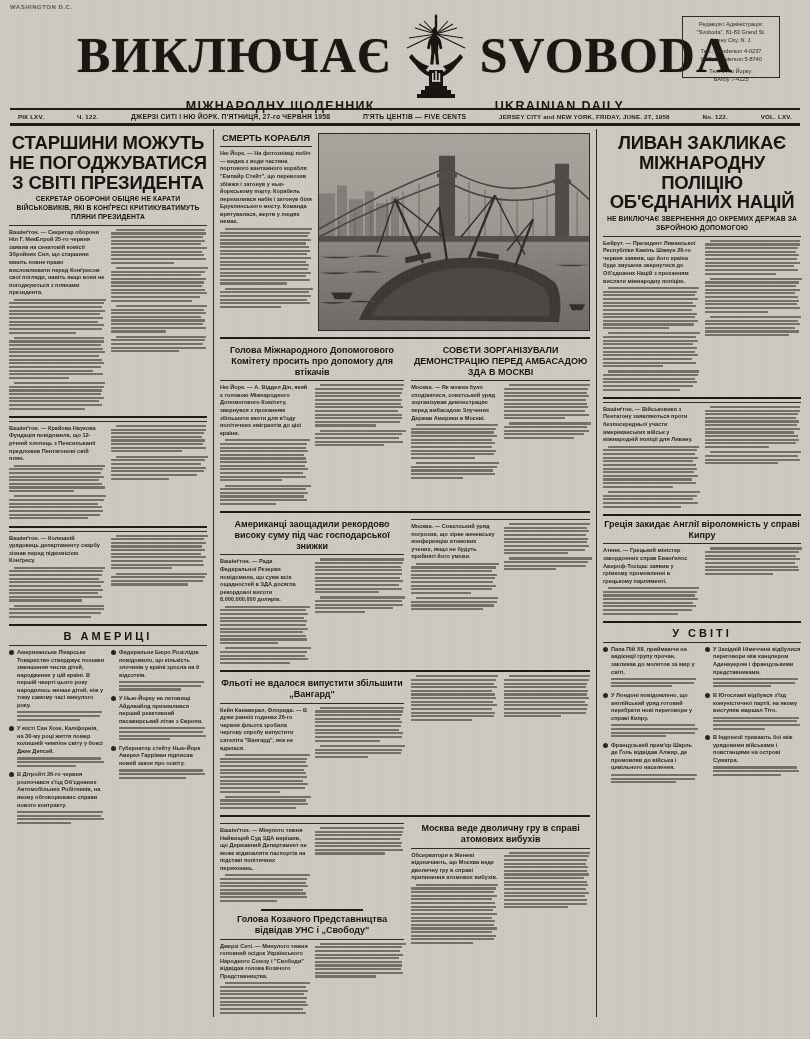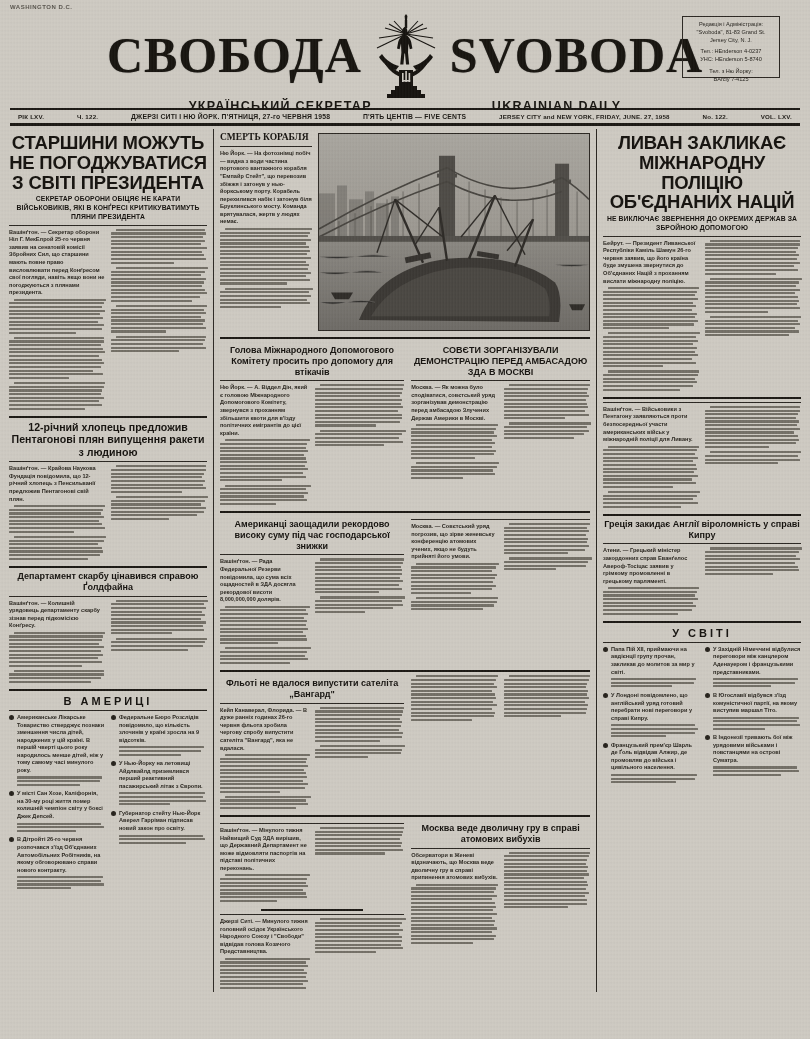--- a/index.html
+++ b/index.html
@@ -85,22 +85,22 @@
   }
   .hl-m{
     font-family:"Liberation Sans",sans-serif;font-weight:bold;
     font-size:10.6px;line-height:1.18;text-align:center;color:#15120e;margin:3px 0 3px;
   }
   .hl-s{
     font-family:"Liberation Sans",sans-serif;font-weight:bold;
     font-size:9px;line-height:1.2;text-align:center;color:#15120e;margin:3px 0 3px;
   }
   .hl-box{
-    font-family:Liberation Serif, serif;font-weight:bold;
-    font-size:9.5px;line-height:1.2;color:#15120e;margin:3px 0 3px;
+    font-family:Liberation Sans, sans-serif;font-weight:bold;
+    font-size:9.5px;line-height:1.2;text-align:center;color:#15120e;margin:3px 0 3px;
   }
   .section-banner{
     font-family:"Liberation Sans",sans-serif;font-weight:bold;
     font-size:11px;letter-spacing:3px;text-align:center;color:#15120e;
     margin:4px 0 3px;
   }
   .rule{height:2px;background:#1c1914;margin:3px 0;}
   .rule-thin{height:1px;background:#2b2722;margin:3px 0;}
   .rule-short{height:2px;background:#1c1914;margin:4px auto 3px;width:55%;}
   .para{margin:0 0 3.2px 0;}
@@ -131,21 +131,21 @@
 
 <div id="page">
 
   <div class="corner-stamp">WASHINGTON D.C.</div>
 
   <div class="masthead">
 
 
     <div class="title-wrap">
       <div class="title-row">
-        <div class="nameplate left">СВОБОДА</div>
+        <div class="nameplate left">ВИКЛЮЧАЄ</div>
 
         <div class="emblem">
           <svg viewBox="0 0 76 84" aria-hidden="true">
             <g fill="#15120e">
 
               <g stroke="#15120e" stroke-width="1.1">
                 <line x1="38" y1="20" x2="38" y2="4"></line>
                 <line x1="38" y1="20" x2="26" y2="7"></line>
                 <line x1="38" y1="20" x2="50" y2="7"></line>
                 <line x1="38" y1="20" x2="17" y2="14"></line>
@@ -179,21 +179,21 @@
                 <rect x="40.6" y="59" width="1.6" height="9"></rect>
                 <rect x="34" y="66" width="8.2" height="1.6"></rect>
               </g>
             </g>
           </svg>
         </div>
 
         <div class="nameplate right">SVOBODA</div>
       </div>
       <div class="sub-row">
-        <div class="subname">УКРАЇНСЬКИЙ СЕКРЕТАР</div>
+        <div class="subname">МІЖНАРОДНУ ЩОДЕННИК</div>
         <div class="subname">UKRAINIAN DAILY</div>
       </div>
     </div>
 
     <div class="info-box">
       <div class="info-line">Редакція і Адміністрація:</div>
       <div class="info-line">"Svoboda", 81-83 Grand St.</div>
       <div class="info-line">Jersey City, N. J.</div>
       <div class="info-gap"></div>
       <div class="info-line">Тел.: HEnderson 4-0237</div>
@@ -303,21 +303,20 @@
             <div class="ln i" style="width:94%"></div>
               <div class="ln" style="width:98%"></div>
             <div class="ln" style="width:96%"></div>
               <div class="ln" style="width:99%"></div>
             <div class="ln" style="width:71%"></div>
           </div>
         </div>
       </div>
 
       <div class="rule"></div>
-      <div class="hl-m">12-річний хлопець предложив Пентагонові плян випущення ракети з людиною</div>
       <div class="rule-thin"></div>
       <div class="two">
         <div>
           <div class="lead">Вашінґтон. — Крайова Наукова Фундація повідомила, що 12-річний хлопець з Пенсильванії предложив Пентагонові свій плян.</div>
           <div class="para">
             <div class="ln i" style="width:95%"></div>
               <div class="ln" style="width:98%"></div>
             <div class="ln" style="width:96%"></div>
               <div class="ln" style="width:99%"></div>
             <div class="ln" style="width:94%"></div>
@@ -352,21 +351,20 @@
             <div class="ln" style="width:94%"></div>
               <div class="ln" style="width:99%"></div>
             <div class="ln" style="width:97%"></div>
               <div class="ln" style="width:90%"></div>
             <div class="ln" style="width:60%"></div>
           </div>
         </div>
       </div>
 
       <div class="rule"></div>
-      <div class="hl-s">Департамент скарбу цінавився справою Ґолдфайна</div>
       <div class="rule-thin"></div>
       <div class="two">
         <div>
           <div class="lead">Вашінґтон. — Колишній урядовець департаменту скарбу зізнав перед підкомісією Конґресу.</div>
           <div class="para">
             <div class="ln i" style="width:95%"></div>
               <div class="ln" style="width:98%"></div>
             <div class="ln" style="width:97%"></div>
               <div class="ln" style="width:94%"></div>
             <div class="ln" style="width:99%"></div>
@@ -811,21 +809,21 @@
               </div>
             </div>
           </div>
         </div>
       </div>
 
       <div class="rule"></div>
 
       <div class="two" style="gap:7px;">
         <div style="flex:1.03;">
-          <div class="hl-s">Фльоті не вдалося випустити сателіта „Вангард"</div>
+          <div class="hl-s">Фльоті не вдалося випустити збільшити „Вангард"</div>
           <div class="rule-thin"></div>
           <div class="two">
             <div>
               <div class="lead">Кейп Канаверал, Флорида. — В дуже ранніх годинах 26-го червня фльота зробила чергову спробу випустити сателіта "Вангард", яка не вдалася.</div>
               <div class="para">
                 <div class="ln i" style="width:95%"></div>
                   <div class="ln" style="width:98%"></div>
                 <div class="ln" style="width:96%"></div>
                   <div class="ln" style="width:99%"></div>
                 <div class="ln" style="width:94%"></div>
@@ -929,20 +927,21 @@
                   <div class="ln" style="width:95%"></div>
                 <div class="ln" style="width:98%"></div>
                   <div class="ln" style="width:96%"></div>
                 <div class="ln" style="width:99%"></div>
                   <div class="ln" style="width:78%"></div>
               </div>
             </div>
           </div>
 
           <div class="rule-short"></div>
+          <div class="hl-s">Голова Козачого Представництва відвідав УНС і „Свободу"</div>
           <div class="rule-thin"></div>
           <div class="two">
             <div>
               <div class="lead">Джерзі Ситі. — Минулого тижня головний осідок Українського Народного Союзу і "Свободи" відвідав голова Козачого Представництва.</div>
               <div class="para">
                 <div class="ln i" style="width:95%"></div>
                   <div class="ln" style="width:97%"></div>
                 <div class="ln" style="width:99%"></div>
                   <div class="ln" style="width:94%"></div>
                 <div class="ln" style="width:98%"></div>

